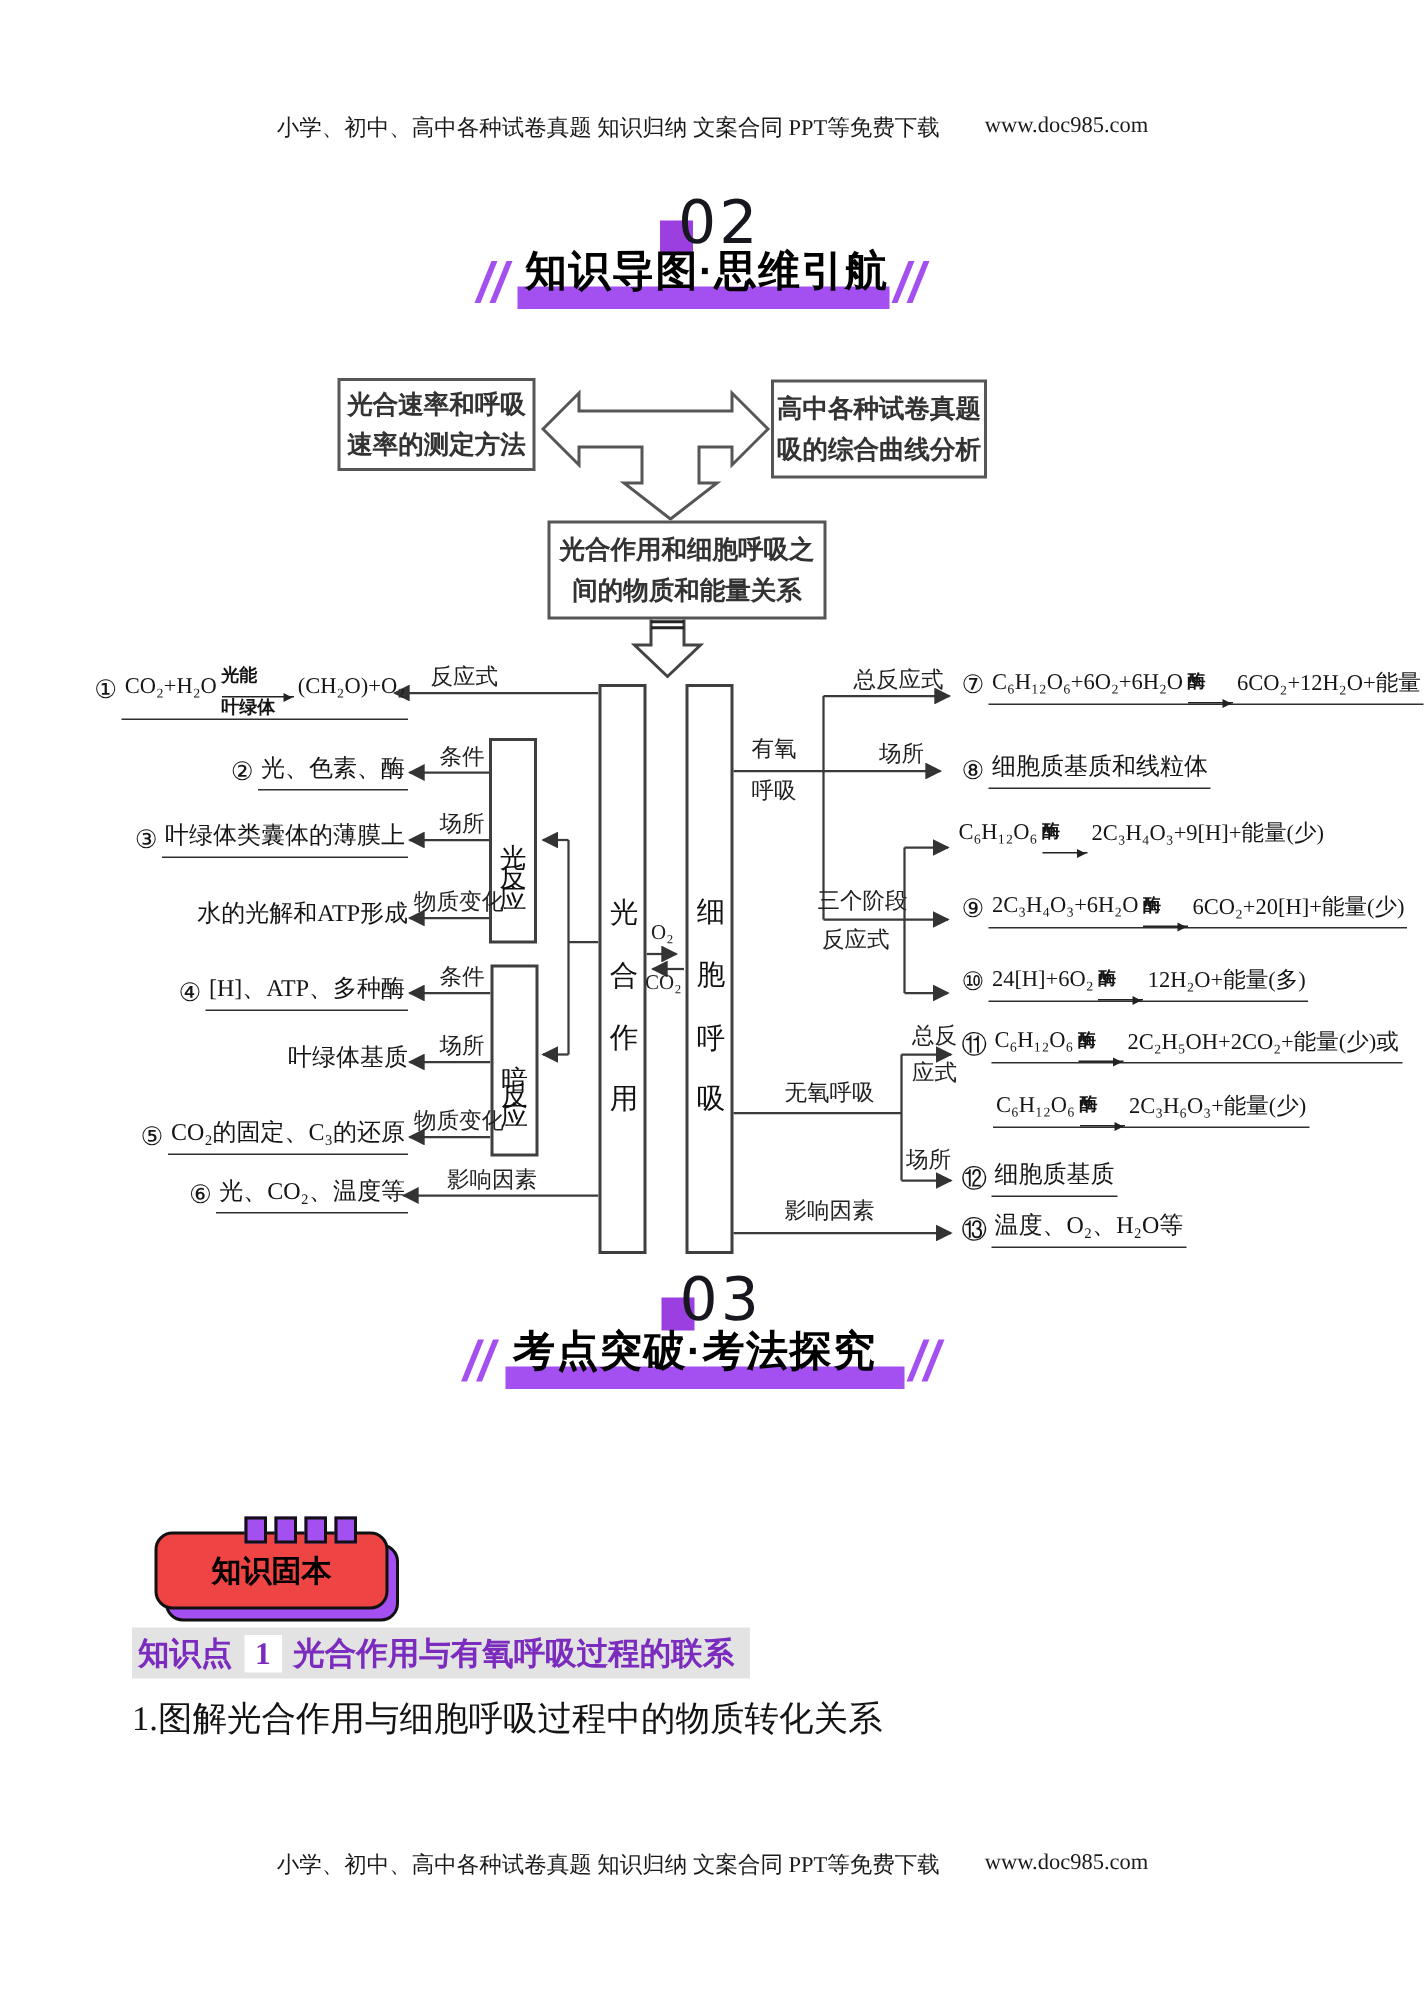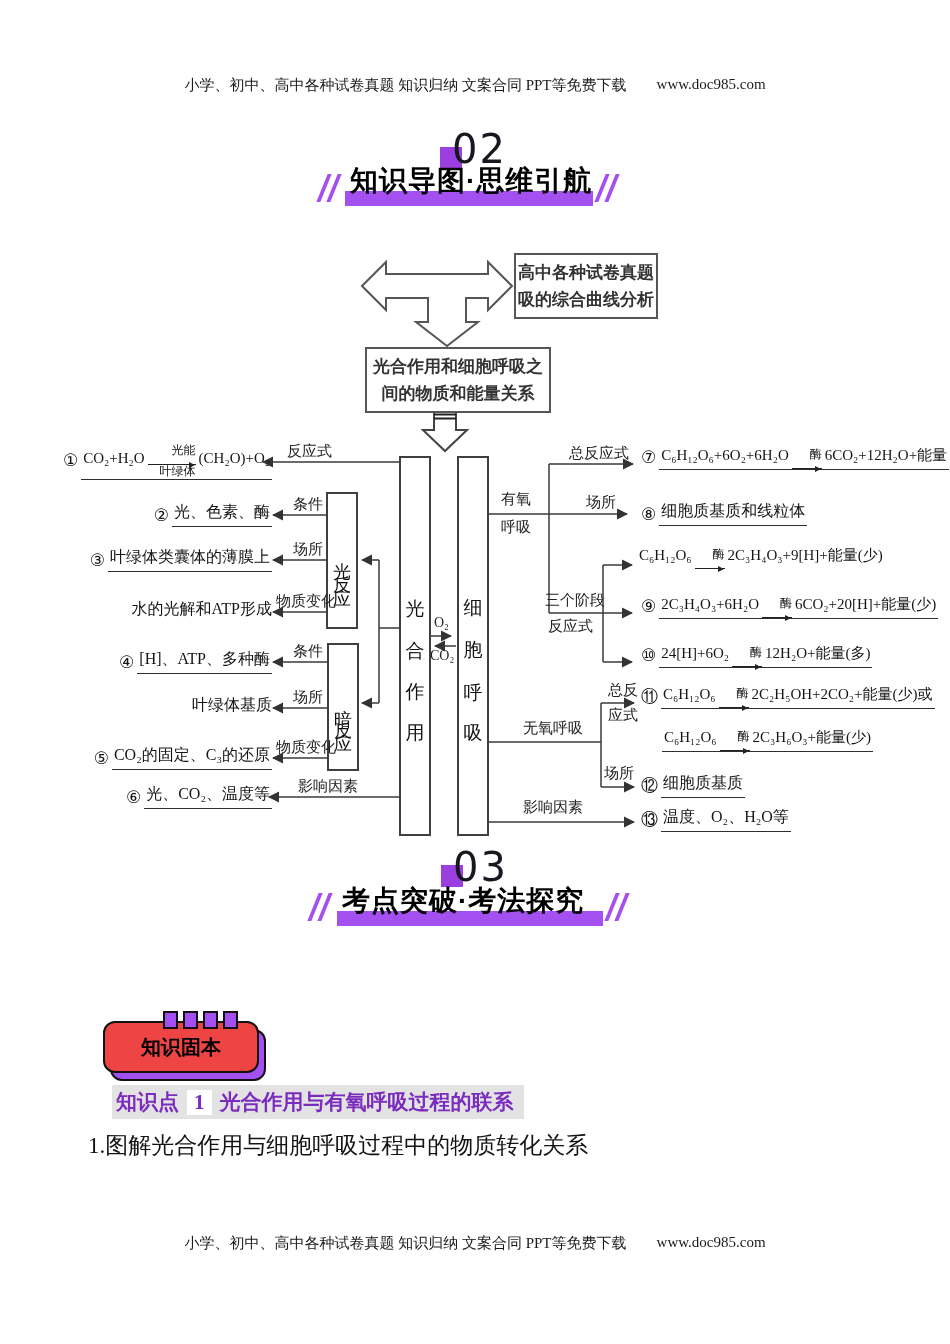--- a/index.html
+++ b/index.html
@@ -24,37 +24,37 @@
         font-family:"Liberation Sans",sans-serif;font-weight:700;font-size:17px;color:#333;line-height:1.6;text-align:center;}
   
   .vbox{border:2px solid #3f3f3f;background:#fff;display:flex;align-items:center;justify-content:center;
         font-size:19px;color:#111;}
   .vtext{writing-mode:vertical-lr;text-orientation:upright;}
   
   .mi{position:absolute;display:flex;align-items:center;font-size:16px;color:#151515;white-space:nowrap;}
   .cnum{font-family:"DejaVu Sans",sans-serif;font-size:17px;margin-right:3px;color:#151515;}
   .ul{border-bottom:1.6px solid #2e2e2e;padding:0 2px 3px 2px;}
   .frm{display:inline-flex;align-items:center;font-size:15px;}
-  .rxn{display:inline-flex;flex-direction:column;align-items:flex-end;margin:0 3px;transform:translateY(3px);}
+  .rxn{display:inline-flex;flex-direction:column;align-items:flex-start;margin:0 3px;transform:translateY(3px);font-weight:bold;}
   .rxn-over,.rxn-under{font-size:12px;line-height:1.15;}
   .rxn-arrow{display:block;width:30px;height:6px;border-bottom:1.5px solid #222;position:relative;}
   .rxn-arrow.w48{width:48px;}
   .rxn-arrow::after{content:'';position:absolute;right:-2px;bottom:-4px;width:0;height:0;
         border:3.5px solid transparent;border-left:6px solid #222;}
   .lbl{position:absolute;font-size:15px;color:#222;white-space:nowrap;}
   
   .examtitle{left:0;width:100%;text-align:center;font-family:"Liberation Sans",sans-serif;font-weight:700;font-size:23px;color:#000;}
   .badge{left:103px;top:1021px;width:152px;height:48px;}
   .badge .shadow{position:absolute;left:7px;top:8px;width:100%;height:100%;background:var(--accent);border:2px solid #111;border-radius:12px;}
   .badge .face{position:absolute;left:0;top:0;width:100%;height:100%;background:#ef4444;border:2.5px solid #111;border-radius:12px;
         display:flex;align-items:center;justify-content:center;font-family:"Liberation Sans",sans-serif;font-weight:700;font-size:20px;color:#000;}
   .badge .tabs{position:absolute;top:-10px;left:60px;display:flex;gap:5px;}
   .badge .tabs i{display:block;width:11px;height:14px;background:var(--accent);border:2px solid #111;}
   .kp{left:88px;top:1085px;display:inline-flex;align-items:center;gap:8px;background:var(--point-bg);
-      font-family:"Liberation Sans",sans-serif;font-weight:700;font-size:21px;color:var(--point-text);padding:3px 10px 3px 4px;margin-left:24px;}
+      font-family:"Liberation Sans",sans-serif;font-weight:700;font-size:21px;color:var(--point-text);padding:3px 10px 3px 4px;}
   .kp-num{background:#fff;padding:0 7px;font-family:"Liberation Serif",serif;}
   .para{left:88px;top:1130px;font-size:23px;color:#141414;}
   svg{pointer-events:none;}
 </style>
 </head>
 <body>
 
 <div class="page">
 
   <div class="abs hf" style="top:52px">
@@ -113,20 +113,24 @@
       <path d="M603,662 L632,662" marker-end="url(#ah)"></path>
 
       <path d="M488,742 L601,742 M601,703 L601,787"></path>
       <path d="M601,703 L634,703" marker-end="url(#ah)"></path>
       <path d="M601,787 L634,787" marker-end="url(#ah)"></path>
 
       <path d="M488,822 L634,822" marker-end="url(#ah)"></path>
     </g>
   </svg>
 
+  <div class="abs obox" style="left:225px;top:252px;width:128px;height:58px">
+    <span>光合速率和呼吸</span>
+    <span>速率的测定方法</span>
+  </div>
   <div class="abs obox" style="left:514px;top:253px;width:140px;height:62px">
     <span>高中各种试卷真题</span>
     <span>吸的综合曲线分析</span>
   </div>
   <div class="abs obox" style="left:365px;top:347px;width:182px;height:62px">
     <span>光合作用和细胞呼吸之</span>
     <span>间的物质和能量关系</span>
   </div>
 
   <div class="abs vbox" style="left:399px;top:456px;width:28px;height:376px">

